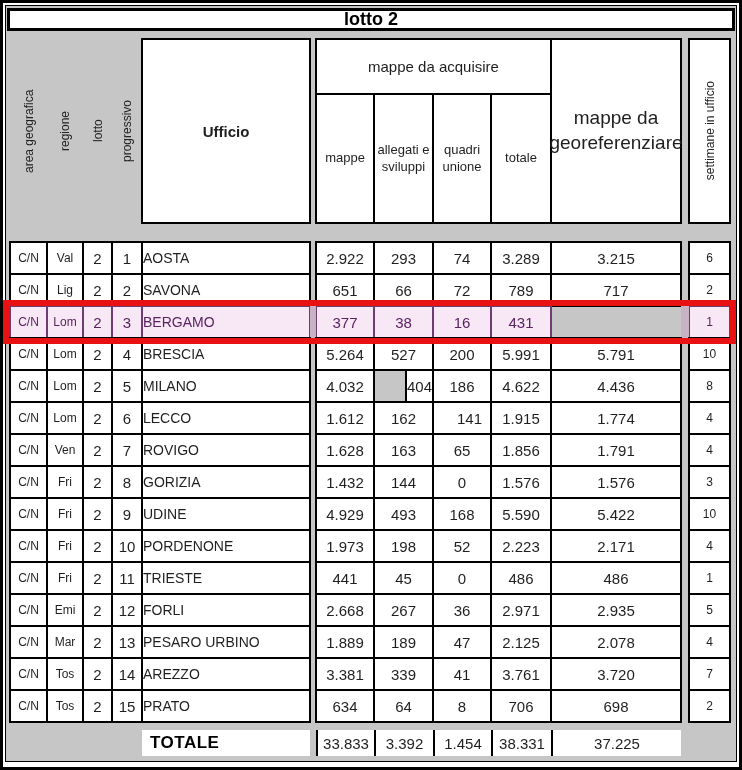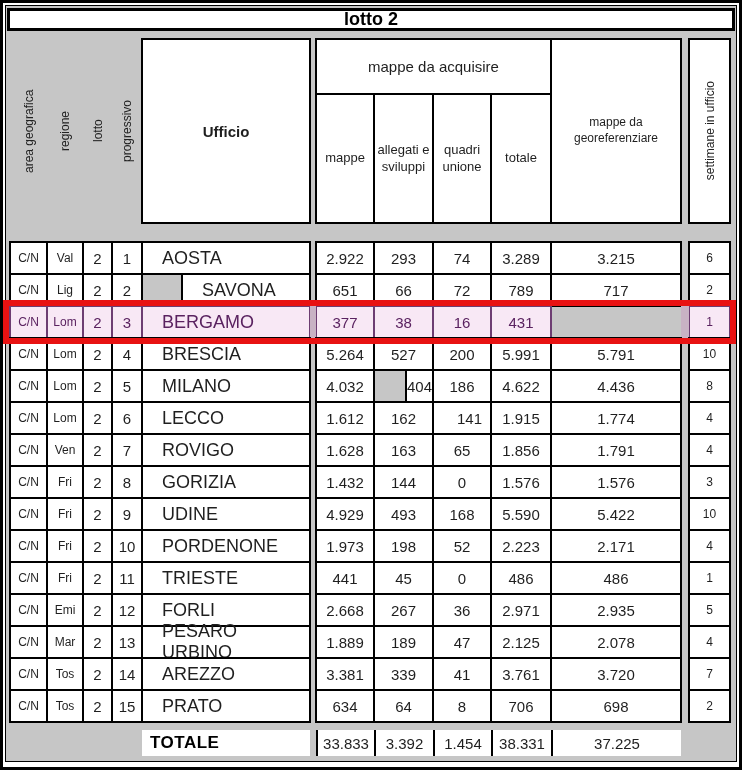--- a/index.html
+++ b/index.html
@@ -22,27 +22,27 @@
 
   .rot-label { grid-row:1/3; display:flex; align-items:center; justify-content:center;
                writing-mode:vertical-rl; transform:rotate(180deg);
                font-size:12px; color:#222; }
   .h-area { grid-column:1; } .h-reg { grid-column:2; } .h-lot { grid-column:3; } .h-prog { grid-column:4; }
 
   .h-uff  { grid-column:5;  grid-row:1/3; font-weight:bold; font-size:15px; }
   .h-group{ grid-column:7/11; grid-row:1; font-size:15px; }
   .h-sub  { grid-row:2; font-size:13px; text-align:center; line-height:1.25; padding:2px; }
   .h-sub1 { grid-column:7; } .h-sub2 { grid-column:8; } .h-sub3 { grid-column:9; } .h-sub4 { grid-column:10; }
-  .h-geo  { grid-column:11; grid-row:1/3; font-size:12px; text-align:center; line-height:1.3; }
+  .h-geo  { grid-column:11; grid-row:1/3; font-size:19px; text-align:center; line-height:1.3; }
   .h-set  { grid-column:13; grid-row:1/3; }
   .rot-in { writing-mode:vertical-rl; transform:rotate(180deg); font-size:12px; color:#222; }
 
   .c-small { font-size:12px; }
   .c-mid   { font-size:15px; }
-  .c-name  { justify-content:flex-start; padding-left:19px; font-size:18px; }
+  .c-name  { justify-content:flex-start; padding-left:0; font-size:14px; }
   .c-num   { font-size:15px; }
   .c-week  { font-size:12px; }
 
   .hl { background:#f8e8f5; color:#5a2260; border-color:#6d3d72; box-shadow:0 0 0 1px #6d3d72; }
   .hl-gutter { background:#c8b2c4; }
 
   .t-label { grid-column:5; grid-row:20; background:#fff; display:flex; align-items:center;
              padding-left:8px; font-weight:bold; font-size:17px; letter-spacing:0.5px; color:#000; }
   .t-num   { grid-row:20; background:#fff; border-left:2px solid #000; display:flex;
              align-items:center; justify-content:center; font-size:15px; color:#1f1f1f; box-sizing:border-box; }
@@ -91,21 +91,21 @@
         <div class="cell c-num" style="grid-area: 4 / 7;">2.922</div>
         <div class="cell c-num" style="grid-area: 4 / 8;">293</div>
         <div class="cell c-num" style="grid-area: 4 / 9;">74</div>
         <div class="cell c-num" style="grid-area: 4 / 10;">3.289</div>
         <div class="cell c-num" style="grid-area: 4 / 11;">3.215</div>
         <div class="cell c-week" style="grid-area: 4 / 13;">6</div>
         <div class="cell c-small" style="grid-area: 5 / 1;">C/N</div>
         <div class="cell c-small" style="grid-area: 5 / 2;">Lig</div>
         <div class="cell c-mid" style="grid-area: 5 / 3;">2</div>
         <div class="cell c-mid" style="grid-area: 5 / 4;">2</div>
-        <div class="cell c-name" style="grid-area: 5 / 5; margin-left: 40px;">SAVONA</div>
+        <div class="cell c-name" style="grid-area: 5 / 5;">SAVONA</div>
         <div class="cell c-num" style="grid-area: 5 / 7;">651</div>
         <div class="cell c-num" style="grid-area: 5 / 8;">66</div>
         <div class="cell c-num" style="grid-area: 5 / 9;">72</div>
         <div class="cell c-num" style="grid-area: 5 / 10;">789</div>
         <div class="cell c-num" style="grid-area: 5 / 11;">717</div>
         <div class="cell c-week" style="grid-area: 5 / 13;">2</div>
         <div class="cell c-small hl" style="grid-area: 6 / 1;">C/N</div>
         <div class="cell c-small hl" style="grid-area: 6 / 2;">Lom</div>
         <div class="cell c-mid hl" style="grid-area: 6 / 3;">2</div>
         <div class="cell c-mid hl" style="grid-area: 6 / 4;">3</div>

